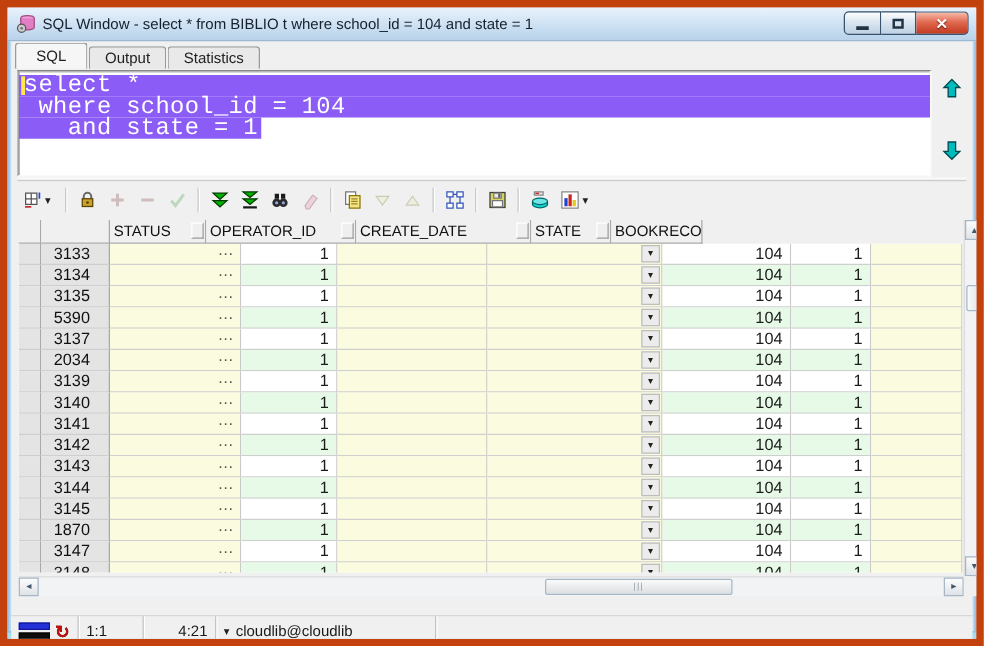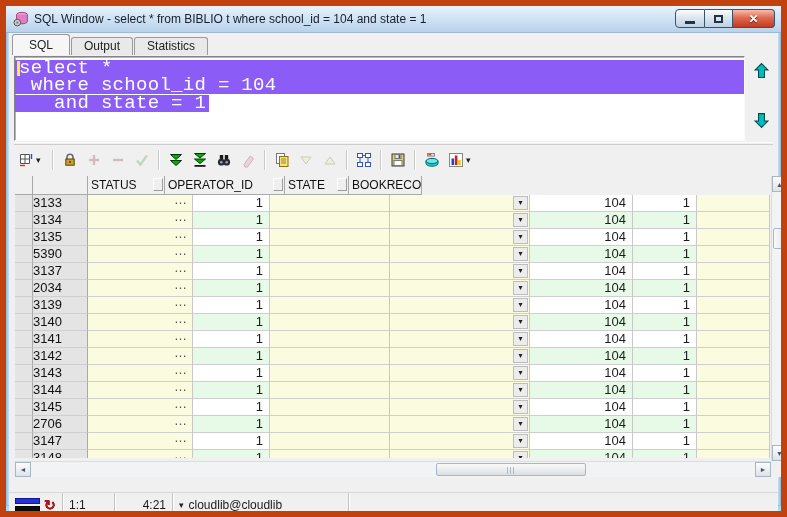--- a/index.html
+++ b/index.html
@@ -63,21 +63,21 @@
     font-size:12px;color:#111;line-height:18px;padding-left:3px;overflow:hidden;white-space:nowrap}
   .sortbox{position:absolute;right:1px;top:2px;width:10px;height:13px;background:#efefef;
     border:1px solid #9c9c9c;border-top-color:#fff;border-left-color:#fff}
   .rowsview{height:263px;overflow:hidden;background:#fff}
   .grid-row{display:flex;height:17px}
   .cell{position:relative;border-right:1px solid #c9c9c9;border-bottom:1px solid #cfcfcf;background:#fff;
     font-size:13px;color:#1c1c1c;line-height:16px;white-space:nowrap;overflow:hidden}
   .grid-row:nth-of-type(even) .cell{background:#e7fae7}
   .cell.nullc{background:#fbfbdf !important}
   .cell.ind{background:#e4e4e4 !important;border-right-color:#a9a9a9}
-  .cell.rnum{background:#e4e4e4 !important;border-right-color:#a9a9a9;text-align:left;padding-right:5px;color:#111}
+  .cell.rnum{background:#e4e4e4 !important;border-right-color:#a9a9a9;text-align:center;padding-right:5px;color:#111}
   .cell.numv{text-align:right;padding-right:6px}
   .ind,.c-ind{width:18px}
   .rnum{width:55px}
   .c-freq{width:105px}
   .c-status{width:77px}
   .c-op{width:120px}
   .c-date{width:140px}
   .c-school{width:103px}
   .c-state{width:64px}
   .c-book{width:73px}
@@ -303,20 +303,21 @@
       <span class="tcaret">▾</span>
     </div>
   </div>
 
   <div class="grid">
     <div class="hrow">
       <div class="hcell ind"></div>
       <div class="hcell rnum"></div>
       <div class="hcell c-status"><span>STATUS</span><span class="sortbox"></span></div>
       <div class="hcell c-op"><span>OPERATOR_ID</span><span class="sortbox"></span></div>
+      <div class="hcell c-date"><span>CREATE_DATE</span><span class="sortbox"></span></div>
       <div class="hcell c-state"><span>STATE</span><span class="sortbox"></span></div>
       <div class="hcell c-book"><span>BOOKRECO</span></div>
     </div>
 
     <div class="rowsview">
 
         <div class="grid-row">
           <div class="cell ind"></div>
           <div class="cell rnum">3133</div>
           <div class="cell c-freq nullc">
@@ -545,21 +546,21 @@
               <span class="date-caret">▾</span>
             </span>
           </div>
           <div class="cell c-school numv">104</div>
           <div class="cell c-state numv">1</div>
           <div class="cell c-book nullc"></div>
         </div>
 
         <div class="grid-row">
           <div class="cell ind"></div>
-          <div class="cell rnum">2706</div>
+          <div class="cell rnum">1870</div>
           <div class="cell c-freq nullc">
             <span class="ellipsis-btn">…</span>
           </div>
           <div class="cell c-status numv">1</div>
           <div class="cell c-op nullc"></div>
           <div class="cell c-date nullc">
             <span class="date-btn">
               <span class="date-caret">▾</span>
             </span>
           </div>

